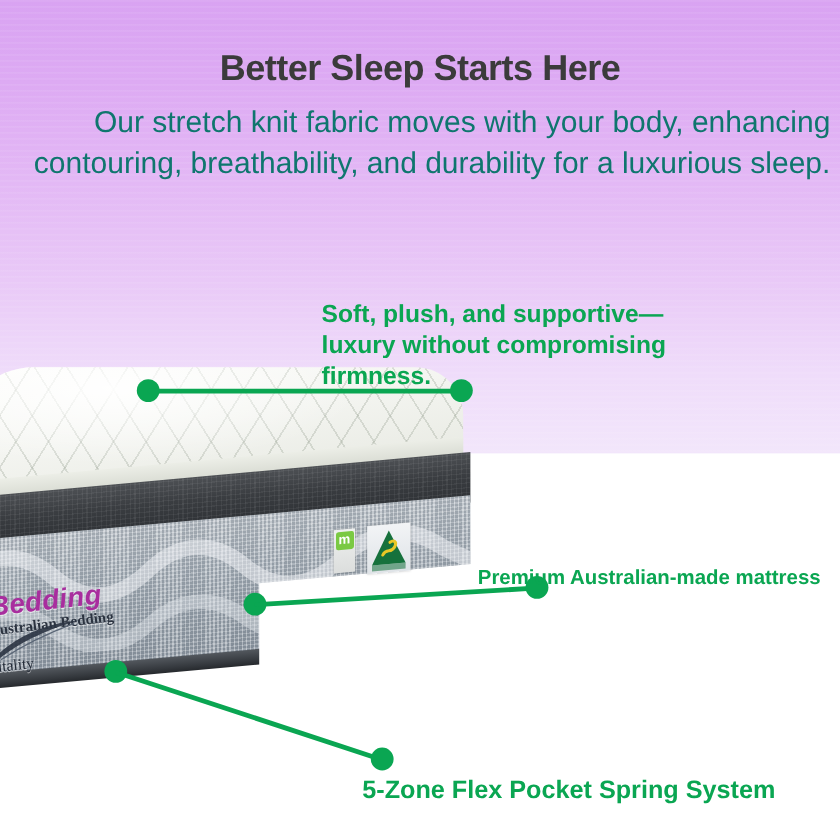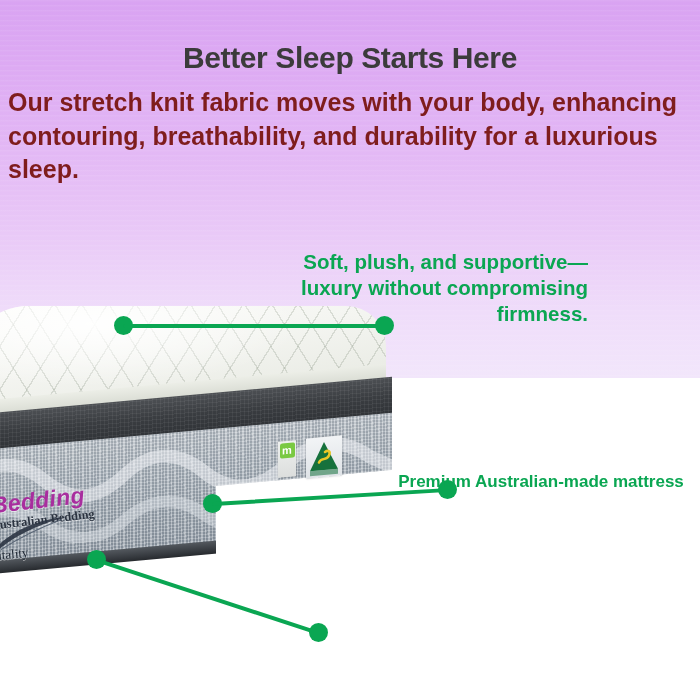--- a/index.html
+++ b/index.html
@@ -20,22 +20,22 @@
     background:repeating-linear-gradient(180deg,rgba(255,255,255,.07) 0px,rgba(255,255,255,.07) 1px,rgba(255,255,255,0) 2px,rgba(255,255,255,0) 5px);
   }
   .bg-white{position:absolute;left:0;top:378px;width:700px;height:322px;background:#ffffff;}
 
   
   .headline{
     position:absolute;left:0;top:16px;width:700px;text-align:center;
     font-size:30px;font-weight:bold;color:#3b3b3b;letter-spacing:-.4px;line-height:1.05;margin-top:26px;
   }
   .subhead{
-    position:absolute;left:8px;top:86px;width:684px;text-align:left;
-    font-size:25px;font-weight:bold;color:#7f1d1d;line-height:1.34;
+    position:absolute;left:8px;top:86px;width:684px;text-align:right;
+    font-size:25px;font-weight:normal;color:#0f766e;line-height:1.34;
   }
 
   
   .mattress{position:absolute;left:-34px;top:306px;width:420px;height:290px;}
 
   .m-top{
     position:absolute;left:0;top:0;width:420px;height:118px;
     background:linear-gradient(170deg,#fdfdfb 0%,#f4f5f1 40%,#e9ebe4 75%,#dfe2da 100%);
     border-radius:62px 40px 6px 6px;
   }
@@ -124,21 +124,21 @@
     position:absolute;left:306px;top:437px;width:36px;height:40px;
     background:linear-gradient(180deg,#f2f4f6 0%,#dfe3e7 100%);
     transform:skewY(-5.2deg);box-shadow:0 0 2px rgba(0,0,0,.25);
   }
 
   
   .cl-line{position:absolute;background:#0aa652;height:4px;border-radius:2px;transform-origin:left center;}
   .cl-dot{position:absolute;width:19px;height:19px;border-radius:50%;background:#0aa652;}
 
   .txt-green{position:absolute;color:#0aa652;font-weight:bold;line-height:1.28;}
-  #callout1-text{left:268px;top:249px;width:320px;text-align:right;font-size:20.5px;}
+  #callout1-text{left:268px;top:249px;width:320px;text-align:left;font-size:20.5px;}
   #callout2-text{left:386px;top:471px;width:310px;text-align:center;font-size:17px;}
   #callout3-text{left:252px;top:646px;width:444px;text-align:center;font-size:21px;}
 </style>
 </head>
 <body>
 
 <div id="stage">
 
   <div class="bg-purple"></div>
   <div class="bg-white"></div>
@@ -192,14 +192,15 @@
   <div class="txt-green" id="callout1-text">Soft, plush, and supportive—luxury without compromising firmness.</div>
 
   <div class="cl-dot" style="left:203px;top:494px;"></div>
   <div class="cl-line" style="left:212px;top:501.5px;width:236px;transform:rotate(-3.4deg);"></div>
   <div class="cl-dot" style="left:438px;top:480px;"></div>
   <div class="txt-green" id="callout2-text">Premium Australian-made mattress</div>
 
   <div class="cl-dot" style="left:87px;top:550px;"></div>
   <div class="cl-line" style="left:96px;top:557.5px;width:234px;transform:rotate(18.2deg);"></div>
   <div class="cl-dot" style="left:309px;top:623px;"></div>
+  <div class="txt-green" id="callout3-text">5-Zone Flex Pocket Spring System</div>
 
 </div>
 
 </body></html>

